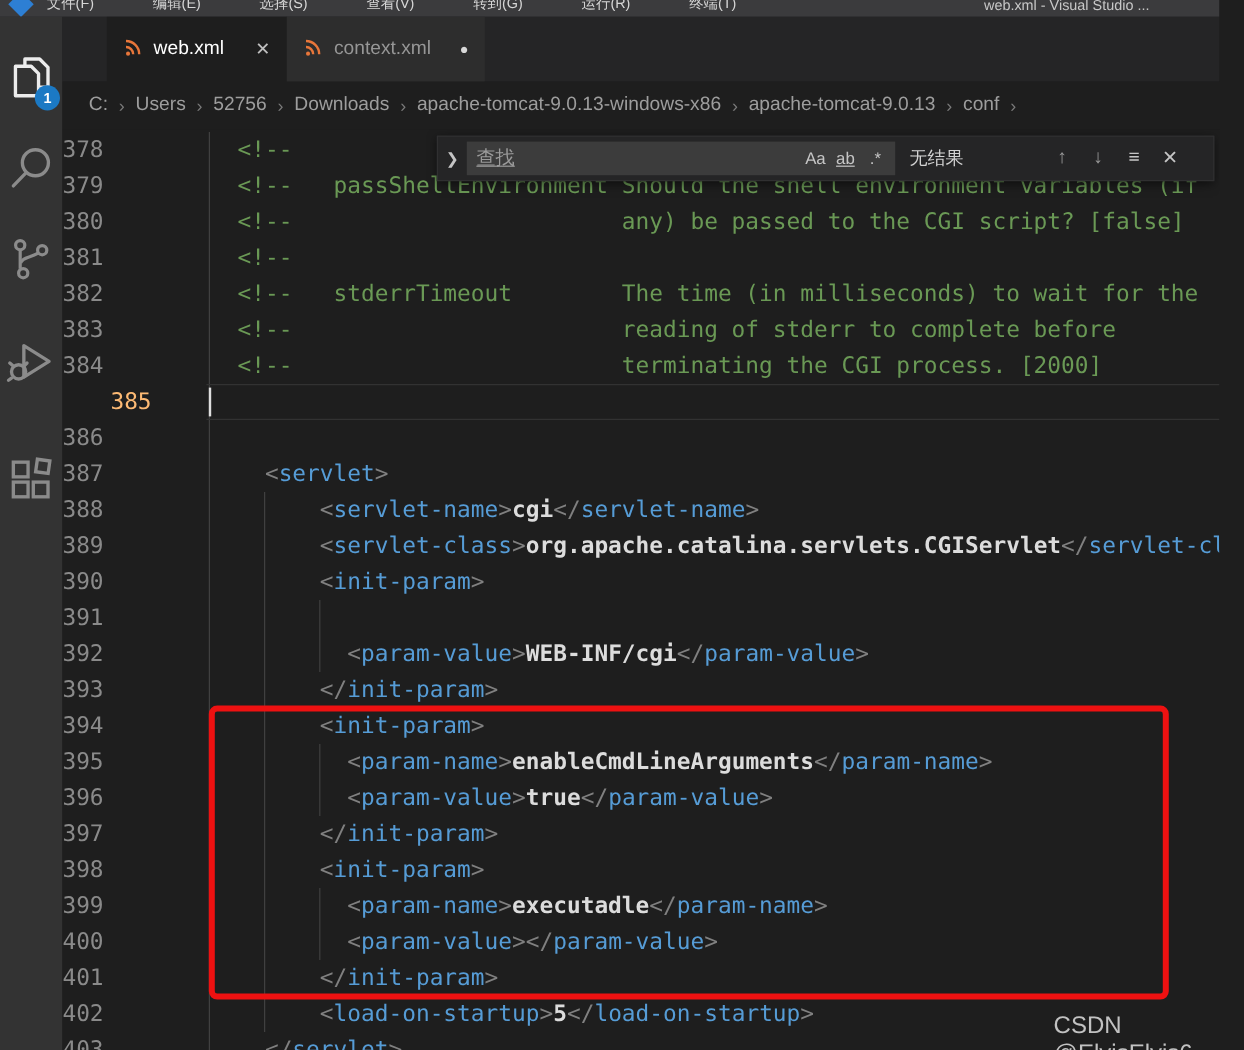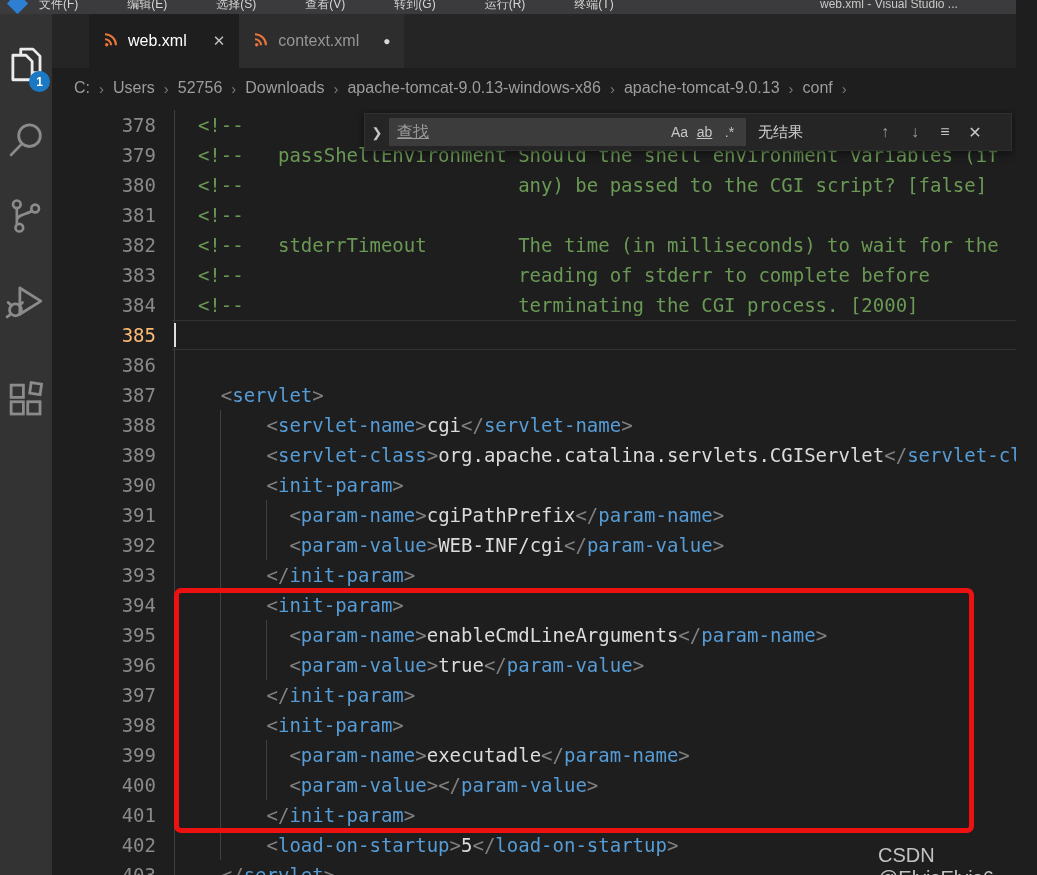--- a/index.html
+++ b/index.html
@@ -41,27 +41,27 @@
   .breadcrumb{position:relative;width:985px;height:40px;background:#1e1e1e;display:flex;align-items:center;
               padding-left:22px;font-size:16px;color:#9d9d9d;white-space:nowrap;}
   .crumb{margin-right:9px;}
   .crumb-sep{margin-right:9px;color:#7a7a7a;font-size:15px;}
 
   
   .editor{position:relative;width:985px;height:767px;background:#1e1e1e;overflow:hidden;
           font-family:"DejaVu Sans Mono",monospace;font-size:19px;}
   .rows{position:absolute;left:0;top:2px;width:985px;}
   .row{display:flex;height:30px;line-height:30px;white-space:pre;}
-  .ln{flex:0 0 120px;text-align:right;padding-right:16px;color:#8a8a8a;}
+  .ln{flex:0 0 120px;text-align:left;padding-right:16px;color:#8a8a8a;}
   .ln.cur{color:#fdba74;padding-left:40px;}
   .code{position:relative;padding-left:3px;flex:1;overflow:hidden;}
   .tk-c{color:#6a9955;}
   .tk-t{color:#569cd6;}
   .tk-p{color:#808080;}
-  .tk-x{color:#dcdcdc;font-weight:normal;}
+  .tk-x{color:#dcdcdc;font-weight:bold;}
   .guide{position:absolute;width:1px;background:#404040;pointer-events:none;}
   .curline{position:absolute;left:120px;right:0;height:30px;border-top:1px solid #323232;
            border-bottom:1px solid #323232;pointer-events:none;}
   .cursor{position:absolute;left:122px;width:2px;height:24px;background:#dedede;pointer-events:none;}
 
   
   .find{position:absolute;left:312px;top:5px;width:648px;height:38px;background:#252526;z-index:5;
         display:flex;align-items:center;border:1px solid #303031;box-shadow:0 2px 8px rgba(0,0,0,.55);
         font-family:"Liberation Sans",sans-serif;}
   .find-chevron{flex:0 0 24px;text-align:center;color:#c5c5c5;font-size:13px;}
@@ -187,21 +187,21 @@
           <div class="row"><span class="ln">381</span><div class="code"><span class="tk-c">  &lt;!--</span></div></div>
           <div class="row"><span class="ln">382</span><div class="code"><span class="tk-c">  &lt;!--   stderrTimeout        The time (in milliseconds) to wait for the</span></div></div>
           <div class="row"><span class="ln">383</span><div class="code"><span class="tk-c">  &lt;!--                        reading of stderr to complete before</span></div></div>
           <div class="row"><span class="ln">384</span><div class="code"><span class="tk-c">  &lt;!--                        terminating the CGI process. [2000]</span></div></div>
           <div class="row"><span class="ln cur">385</span><div class="code"></div></div>
           <div class="row"><span class="ln">386</span><div class="code"></div></div>
           <div class="row"><span class="ln">387</span><div class="code"><span class="tk-p">    &lt;</span><span class="tk-t">servlet</span><span class="tk-p">&gt;</span></div></div>
           <div class="row"><span class="ln">388</span><div class="code"><span class="tk-p">        &lt;</span><span class="tk-t">servlet-name</span><span class="tk-p">&gt;</span><span class="tk-x">cgi</span><span class="tk-p">&lt;/</span><span class="tk-t">servlet-name</span><span class="tk-p">&gt;</span></div></div>
           <div class="row"><span class="ln">389</span><div class="code"><span class="tk-p">        &lt;</span><span class="tk-t">servlet-class</span><span class="tk-p">&gt;</span><span class="tk-x">org.apache.catalina.servlets.CGIServlet</span><span class="tk-p">&lt;/</span><span class="tk-t">servlet-class</span></div></div>
           <div class="row"><span class="ln">390</span><div class="code"><span class="tk-p">        &lt;</span><span class="tk-t">init-param</span><span class="tk-p">&gt;</span></div></div>
-          <div class="row"><span class="ln">391</span><div class="code"><span class="tk-p">          &lt;</span><span class="tk-t">param-name</span><span class="tk-p">&gt;</span><span class="tk-x">cgiPathPrefix</span><span class="tk-p">&lt;/</span><span class="tk-t">param-name</span><span class="tk-p">&gt;</span></div></div>
+          <div class="row"><span class="ln">391</span></div>
           <div class="row"><span class="ln">392</span><div class="code"><span class="tk-p">          &lt;</span><span class="tk-t">param-value</span><span class="tk-p">&gt;</span><span class="tk-x">WEB-INF/cgi</span><span class="tk-p">&lt;/</span><span class="tk-t">param-value</span><span class="tk-p">&gt;</span></div></div>
           <div class="row"><span class="ln">393</span><div class="code"><span class="tk-p">        &lt;/</span><span class="tk-t">init-param</span><span class="tk-p">&gt;</span></div></div>
           <div class="row"><span class="ln">394</span><div class="code"><span class="tk-p">        &lt;</span><span class="tk-t">init-param</span><span class="tk-p">&gt;</span></div></div>
           <div class="row"><span class="ln">395</span><div class="code"><span class="tk-p">          &lt;</span><span class="tk-t">param-name</span><span class="tk-p">&gt;</span><span class="tk-x">enableCmdLineArguments</span><span class="tk-p">&lt;/</span><span class="tk-t">param-name</span><span class="tk-p">&gt;</span></div></div>
           <div class="row"><span class="ln">396</span><div class="code"><span class="tk-p">          &lt;</span><span class="tk-t">param-value</span><span class="tk-p">&gt;</span><span class="tk-x">true</span><span class="tk-p">&lt;/</span><span class="tk-t">param-value</span><span class="tk-p">&gt;</span></div></div>
           <div class="row"><span class="ln">397</span><div class="code"><span class="tk-p">        &lt;/</span><span class="tk-t">init-param</span><span class="tk-p">&gt;</span></div></div>
           <div class="row"><span class="ln">398</span><div class="code"><span class="tk-p">        &lt;</span><span class="tk-t">init-param</span><span class="tk-p">&gt;</span></div></div>
           <div class="row"><span class="ln">399</span><div class="code"><span class="tk-p">          &lt;</span><span class="tk-t">param-name</span><span class="tk-p">&gt;</span><span class="tk-x">executadle</span><span class="tk-p">&lt;/</span><span class="tk-t">param-name</span><span class="tk-p">&gt;</span></div></div>
           <div class="row"><span class="ln">400</span><div class="code"><span class="tk-p">          &lt;</span><span class="tk-t">param-value</span><span class="tk-p">&gt;&lt;/</span><span class="tk-t">param-value</span><span class="tk-p">&gt;</span></div></div>
           <div class="row"><span class="ln">401</span><div class="code"><span class="tk-p">        &lt;/</span><span class="tk-t">init-param</span><span class="tk-p">&gt;</span></div></div>

